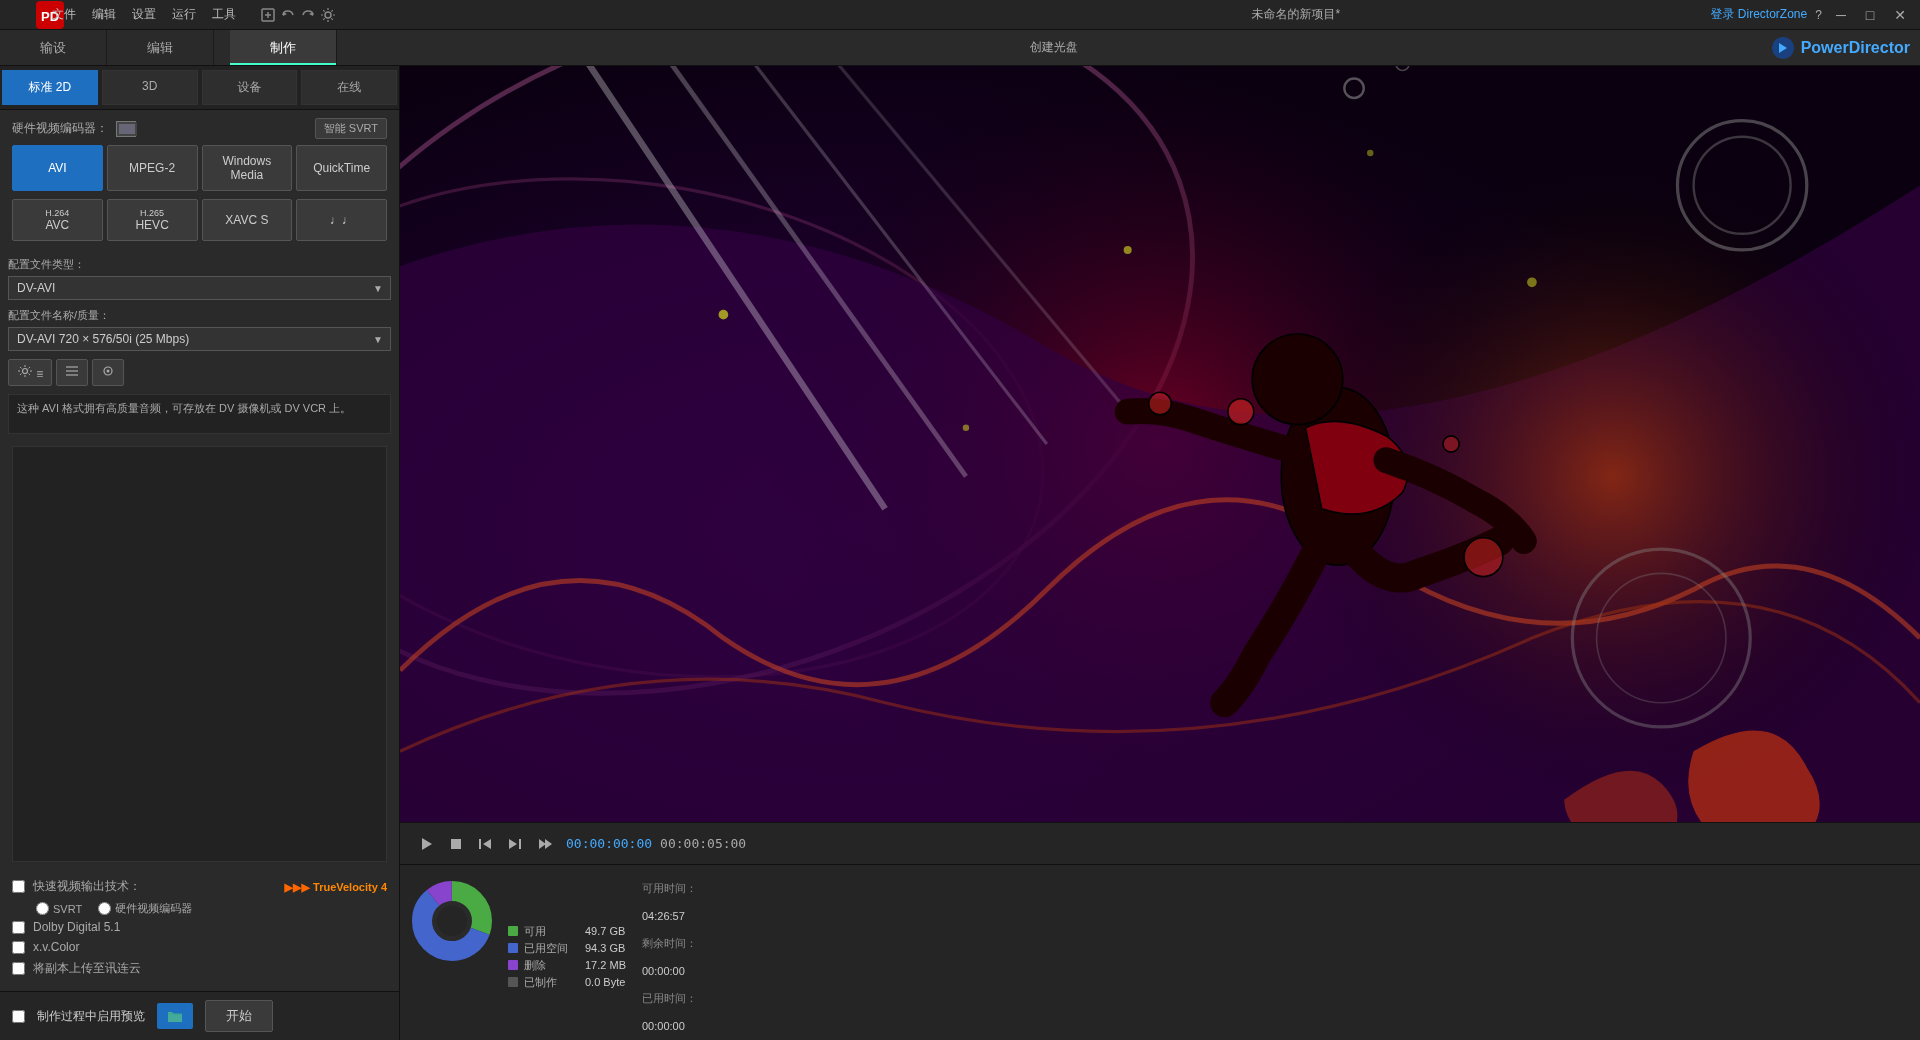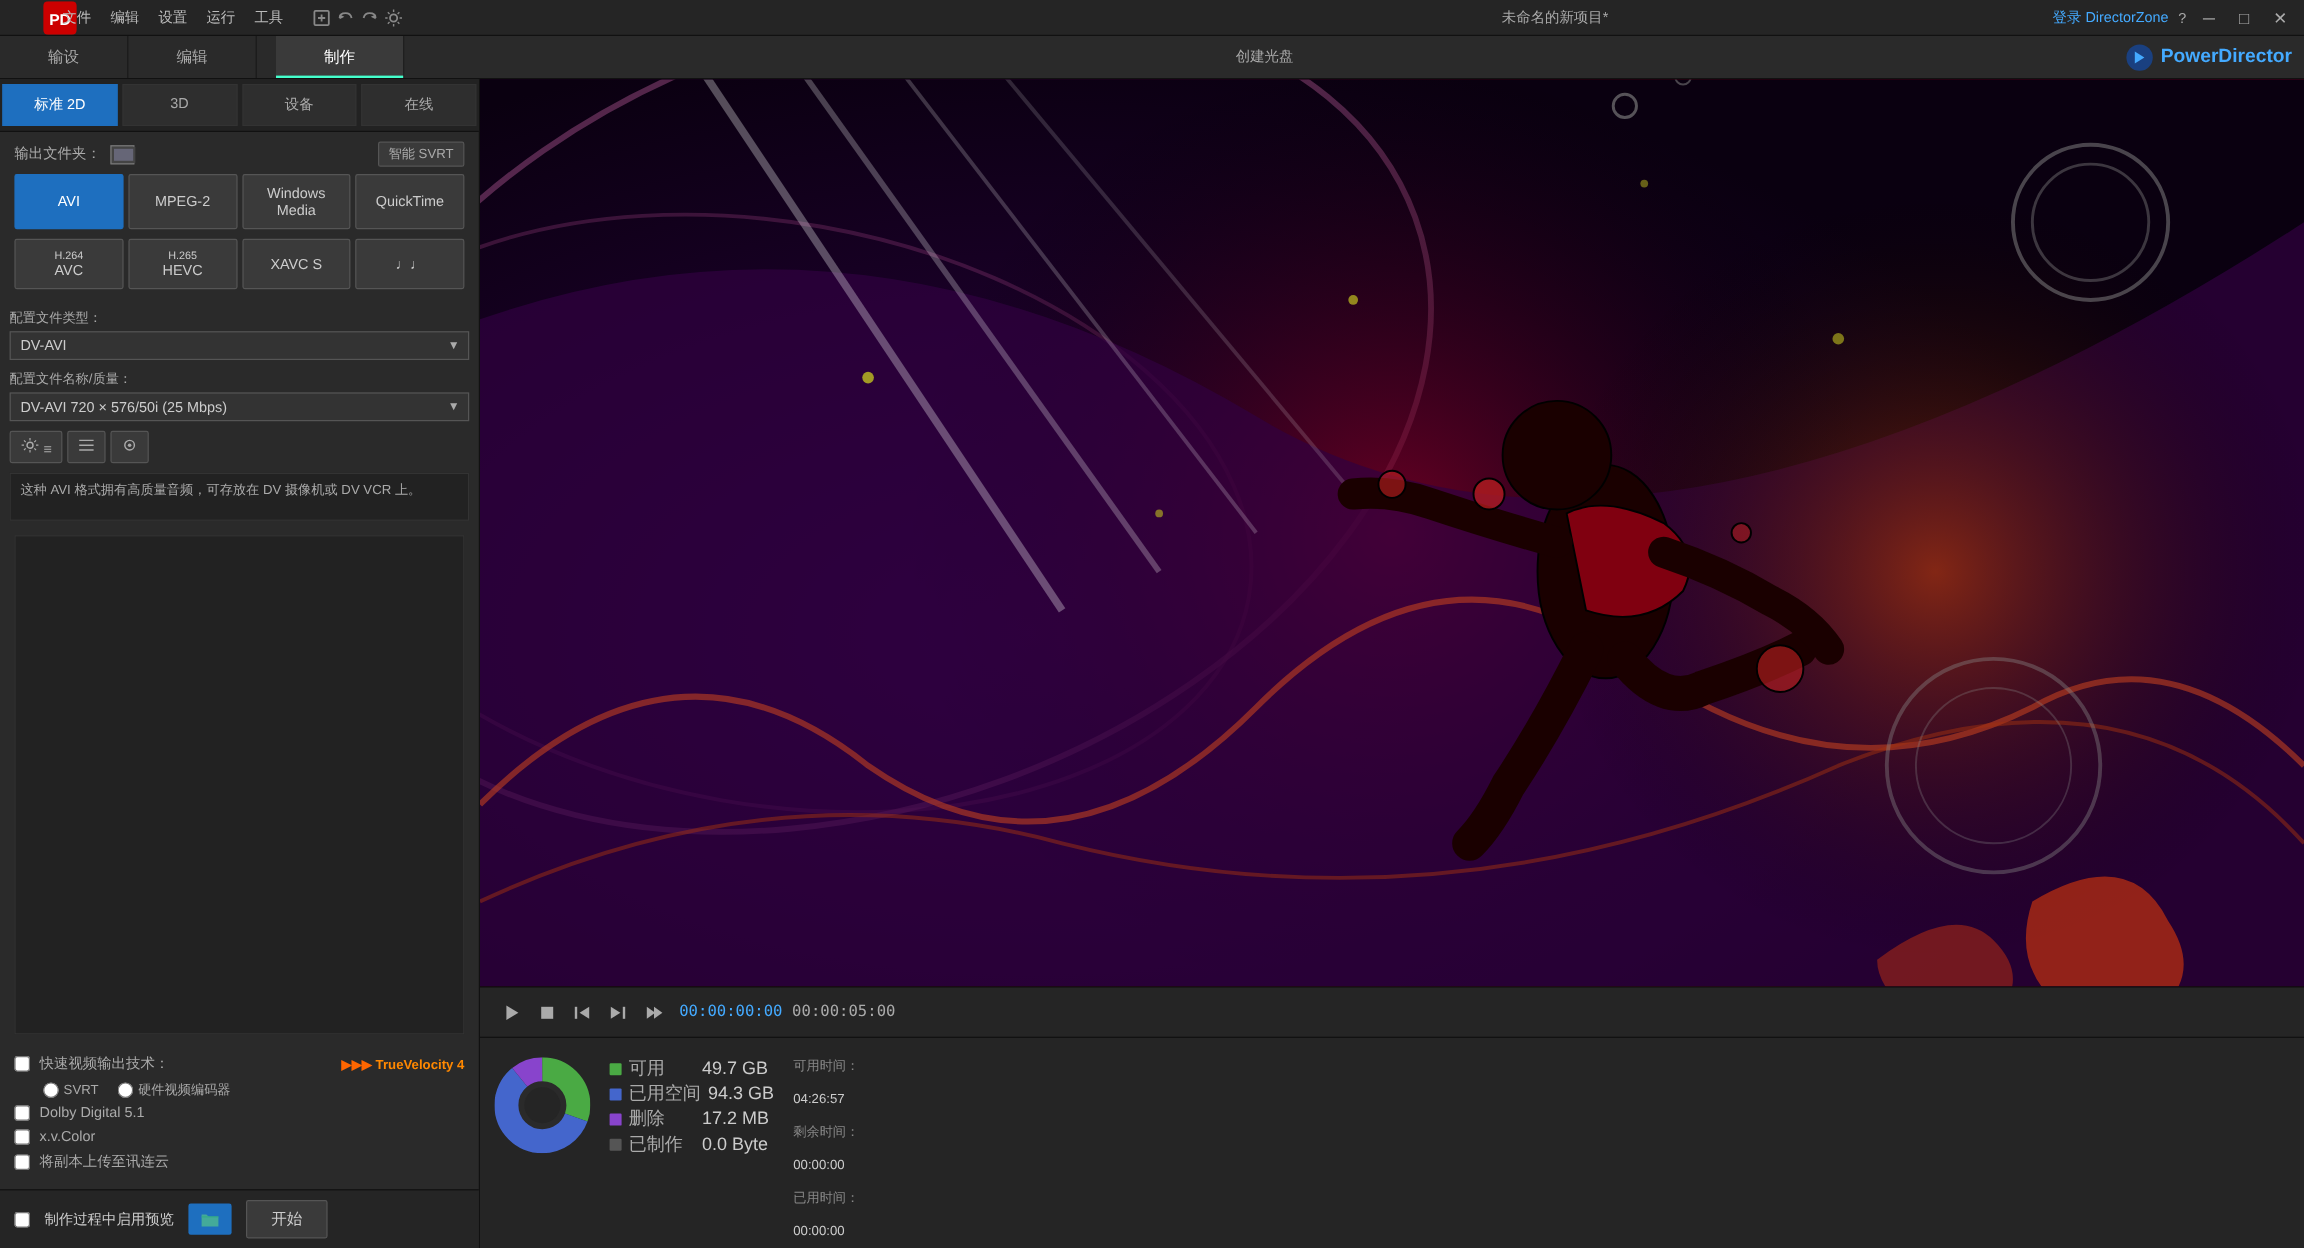--- a/index.html
+++ b/index.html
@@ -454,21 +454,22 @@
     }
     .pie-chart-container {
       width: 80px;
       height: 80px;
       position: relative;
     }
     .disk-legend {
       display: flex;
       flex-direction: column;
       gap: 2px;
-      font-size: 15px;
+      font-size: 11px;
+      justify-content: center;
     }
     .legend-row {
       display: flex;
       align-items: center;
       gap: 6px;
     }
     .legend-dot {
       width: 10px;
       height: 10px;
       border-radius: 1px;
@@ -571,21 +572,21 @@
 
     <div class="sub-tabs">
       <div class="sub-tab active">标准 2D</div>
       <div class="sub-tab">3D</div>
       <div class="sub-tab">设备</div>
       <div class="sub-tab">在线</div>
     </div>
 
     <div class="format-section">
       <div class="section-label">
-        <span>输出文件夹：</span>
+        <span>硬件视频编码器：</span>
         <span class="format-icon">
           <svg width="20" height="14" viewBox="0 0 20 14">
               <rect width="20" height="14" fill="#444" rx="1"></rect>
               <rect x="2" y="2" width="16" height="10" fill="#667"></rect>
             </svg>
         </span>
         <button class="smart-svrt-btn">智能 SVRT</button>
       </div>
 
       <div class="format-buttons">

